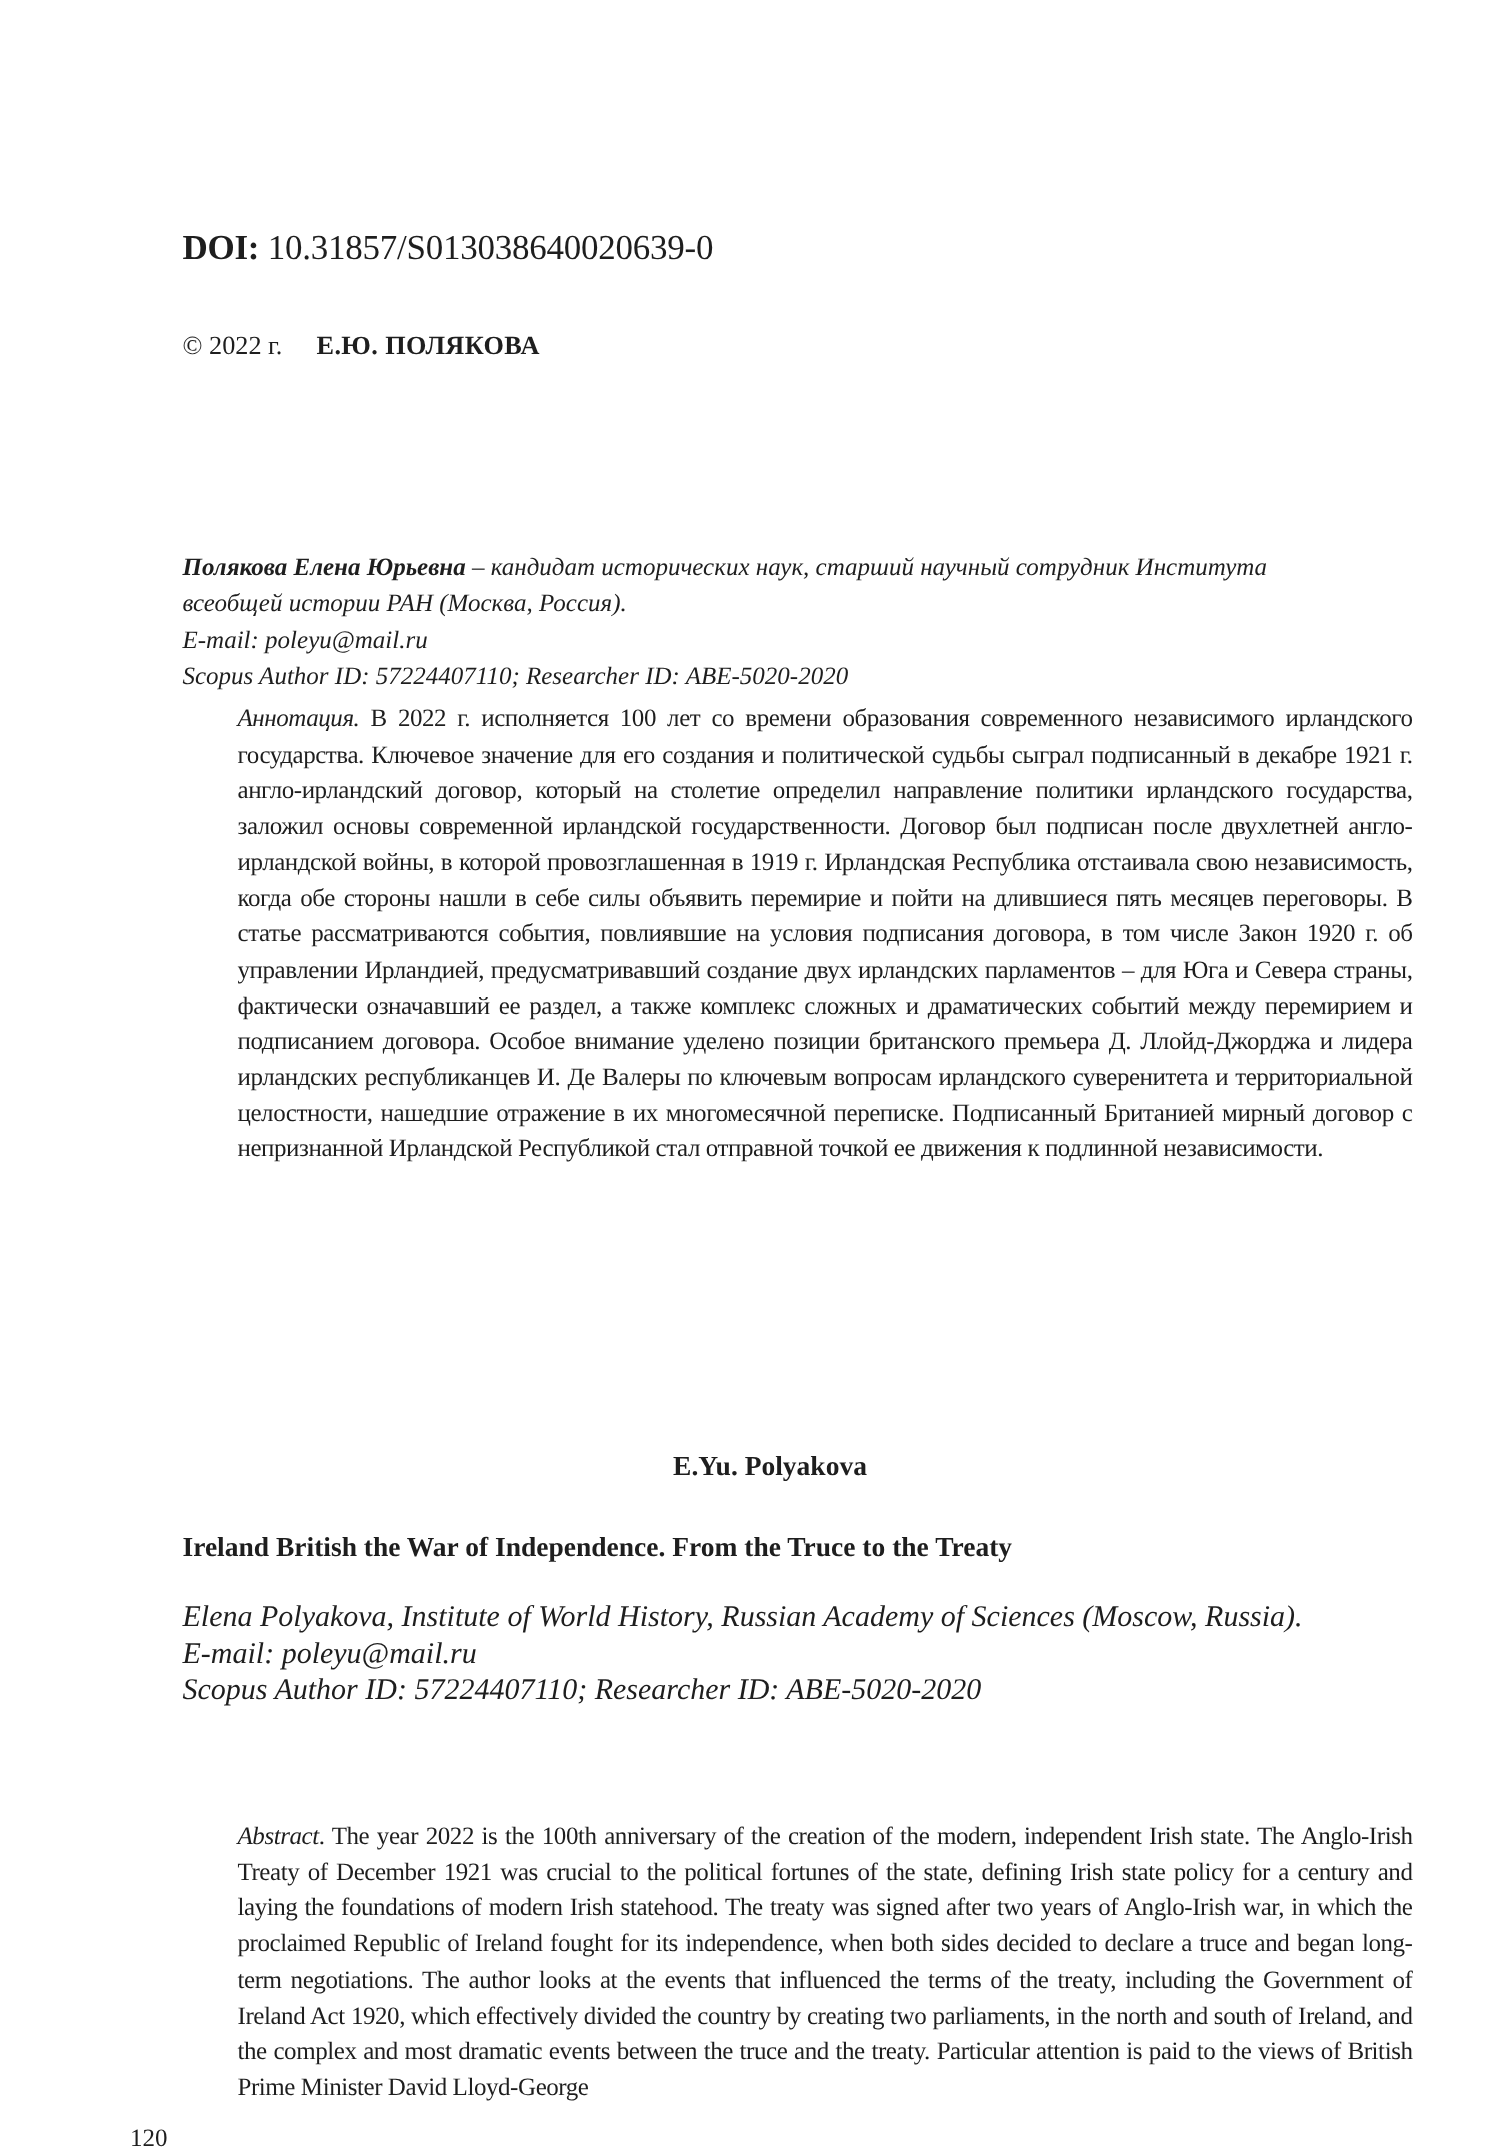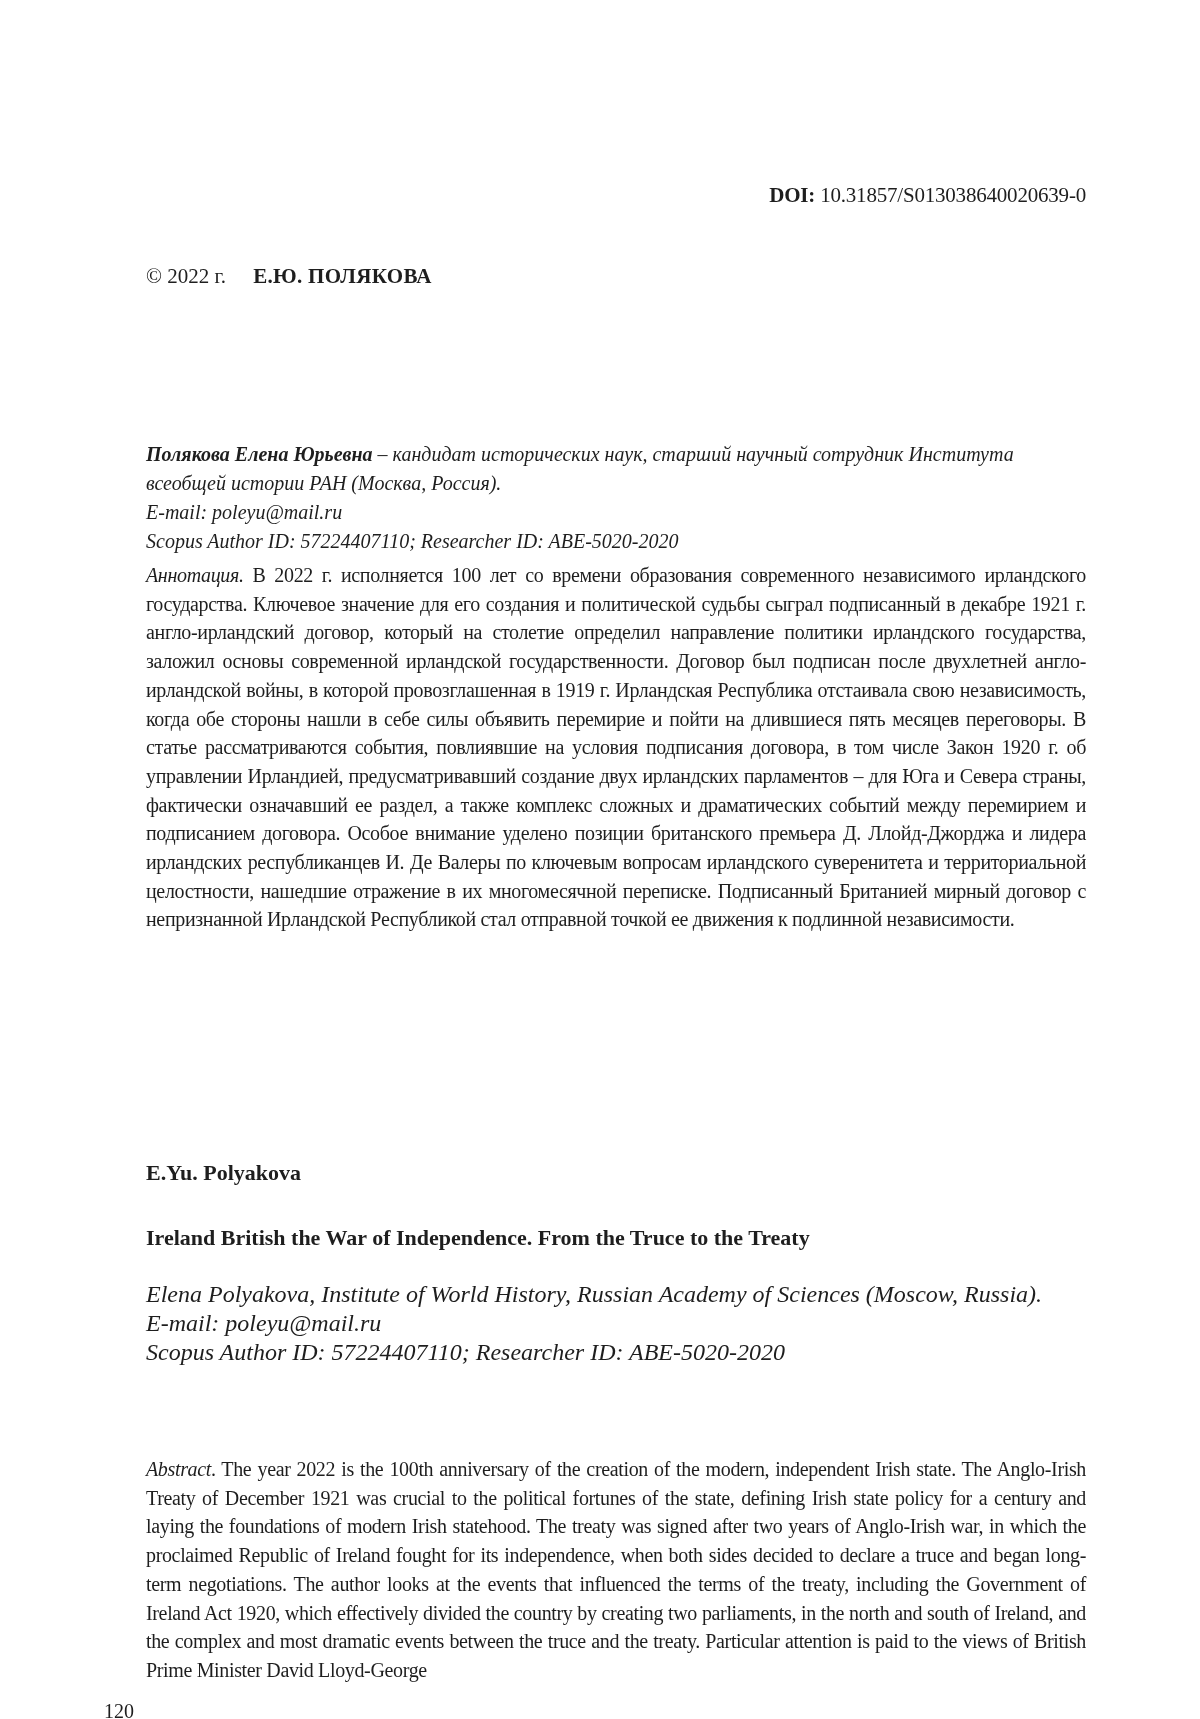--- a/index.html
+++ b/index.html
@@ -3,32 +3,32 @@
 <meta charset="utf-8">
 <style>
   html, body { margin: 0; padding: 0; background: #ffffff; }
   body {
     width: 1200px; height: 1719px; position: relative; overflow: hidden;
     font-family: "Liberation Serif", "DejaVu Serif", serif;
     color: #1e1e1e;
   }
   .page { position: absolute; left: 0; top: 0; width: 1200px; height: 1719px; }
   .block { position: absolute; left: 146px; width: 940px; }
-  .doi { top: 183px; font-size: 21px; letter-spacing: -0.2px; text-align: right; }
+  .doi { top: 183px; font-size: 28px; letter-spacing: -0.2px; }
   .doi b { font-weight: bold; }
   .copyright { top: 264px; font-size: 21px; }
   .copyright .author-ru { font-weight: bold; margin-left: 22px; letter-spacing: 0.3px; }
   .title-ru { top: 330px; font-size: 26px; font-weight: bold; line-height: 36px; letter-spacing: -0.3px; }
   .authorinfo { top: 440px; font-size: 20px; font-style: italic; line-height: 29px; }
   .authorinfo .name { font-weight: bold; }
-  .text { font-size: 20px; line-height: 28.7px; text-align: justify; letter-spacing: -0.35px; }
+  .text { font-size: 20px; line-height: 28.7px; text-align: justify; letter-spacing: -0.35px; margin-left: 44px; }
   .annot { top: 561px; }
   .keywords { top: 1036px; line-height: 29px; }
   .label-it { font-style: italic; }
-  .author-en { top: 1160px; font-size: 22px; font-weight: bold; }
+  .author-en { top: 1160px; font-size: 22px; font-weight: bold; text-align: center; }
   .title-en { top: 1225px; font-size: 22px; font-weight: bold; }
   .authorinfo-en { top: 1280px; font-size: 24px; font-style: italic; line-height: 29px; }
   .abstract { top: 1455px; }
   .pagenum { position: absolute; left: 104px; top: 1700px; font-size: 20px; }
   p { margin: 0; }
 </style>
 </head>
 <body>
 
 <div class="page">

